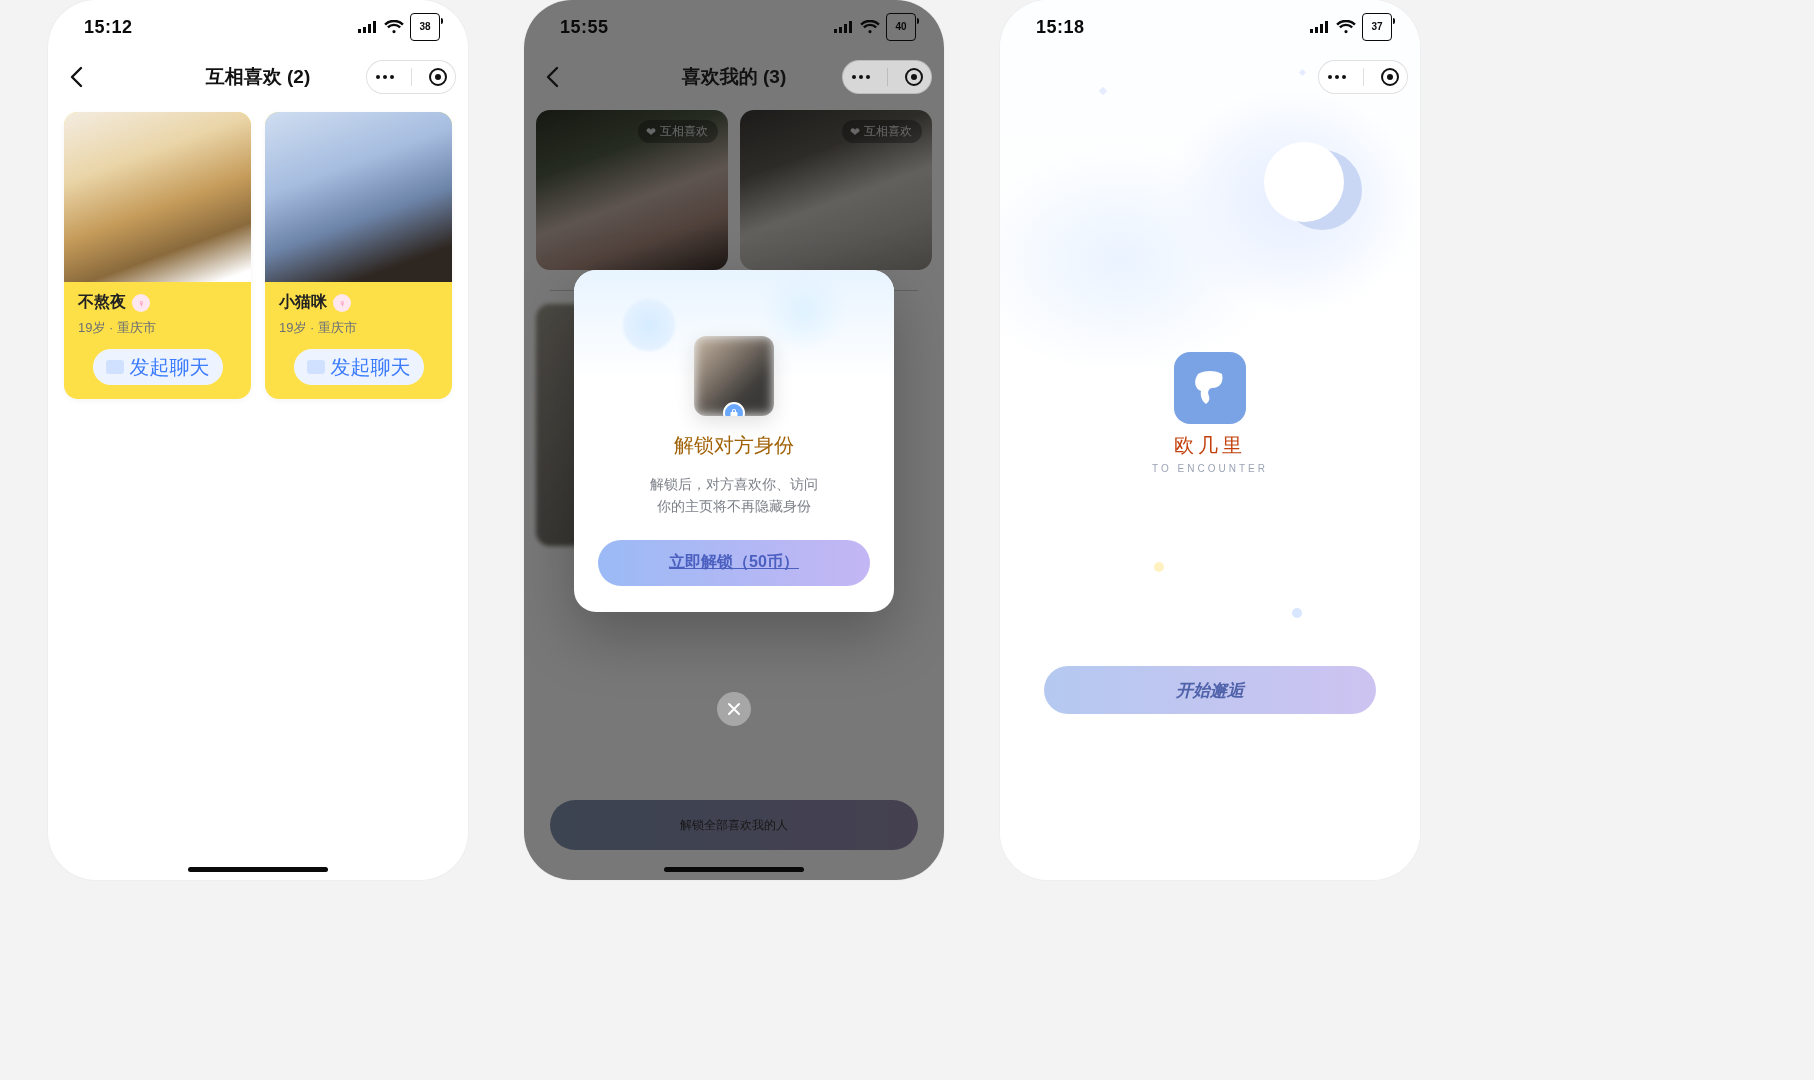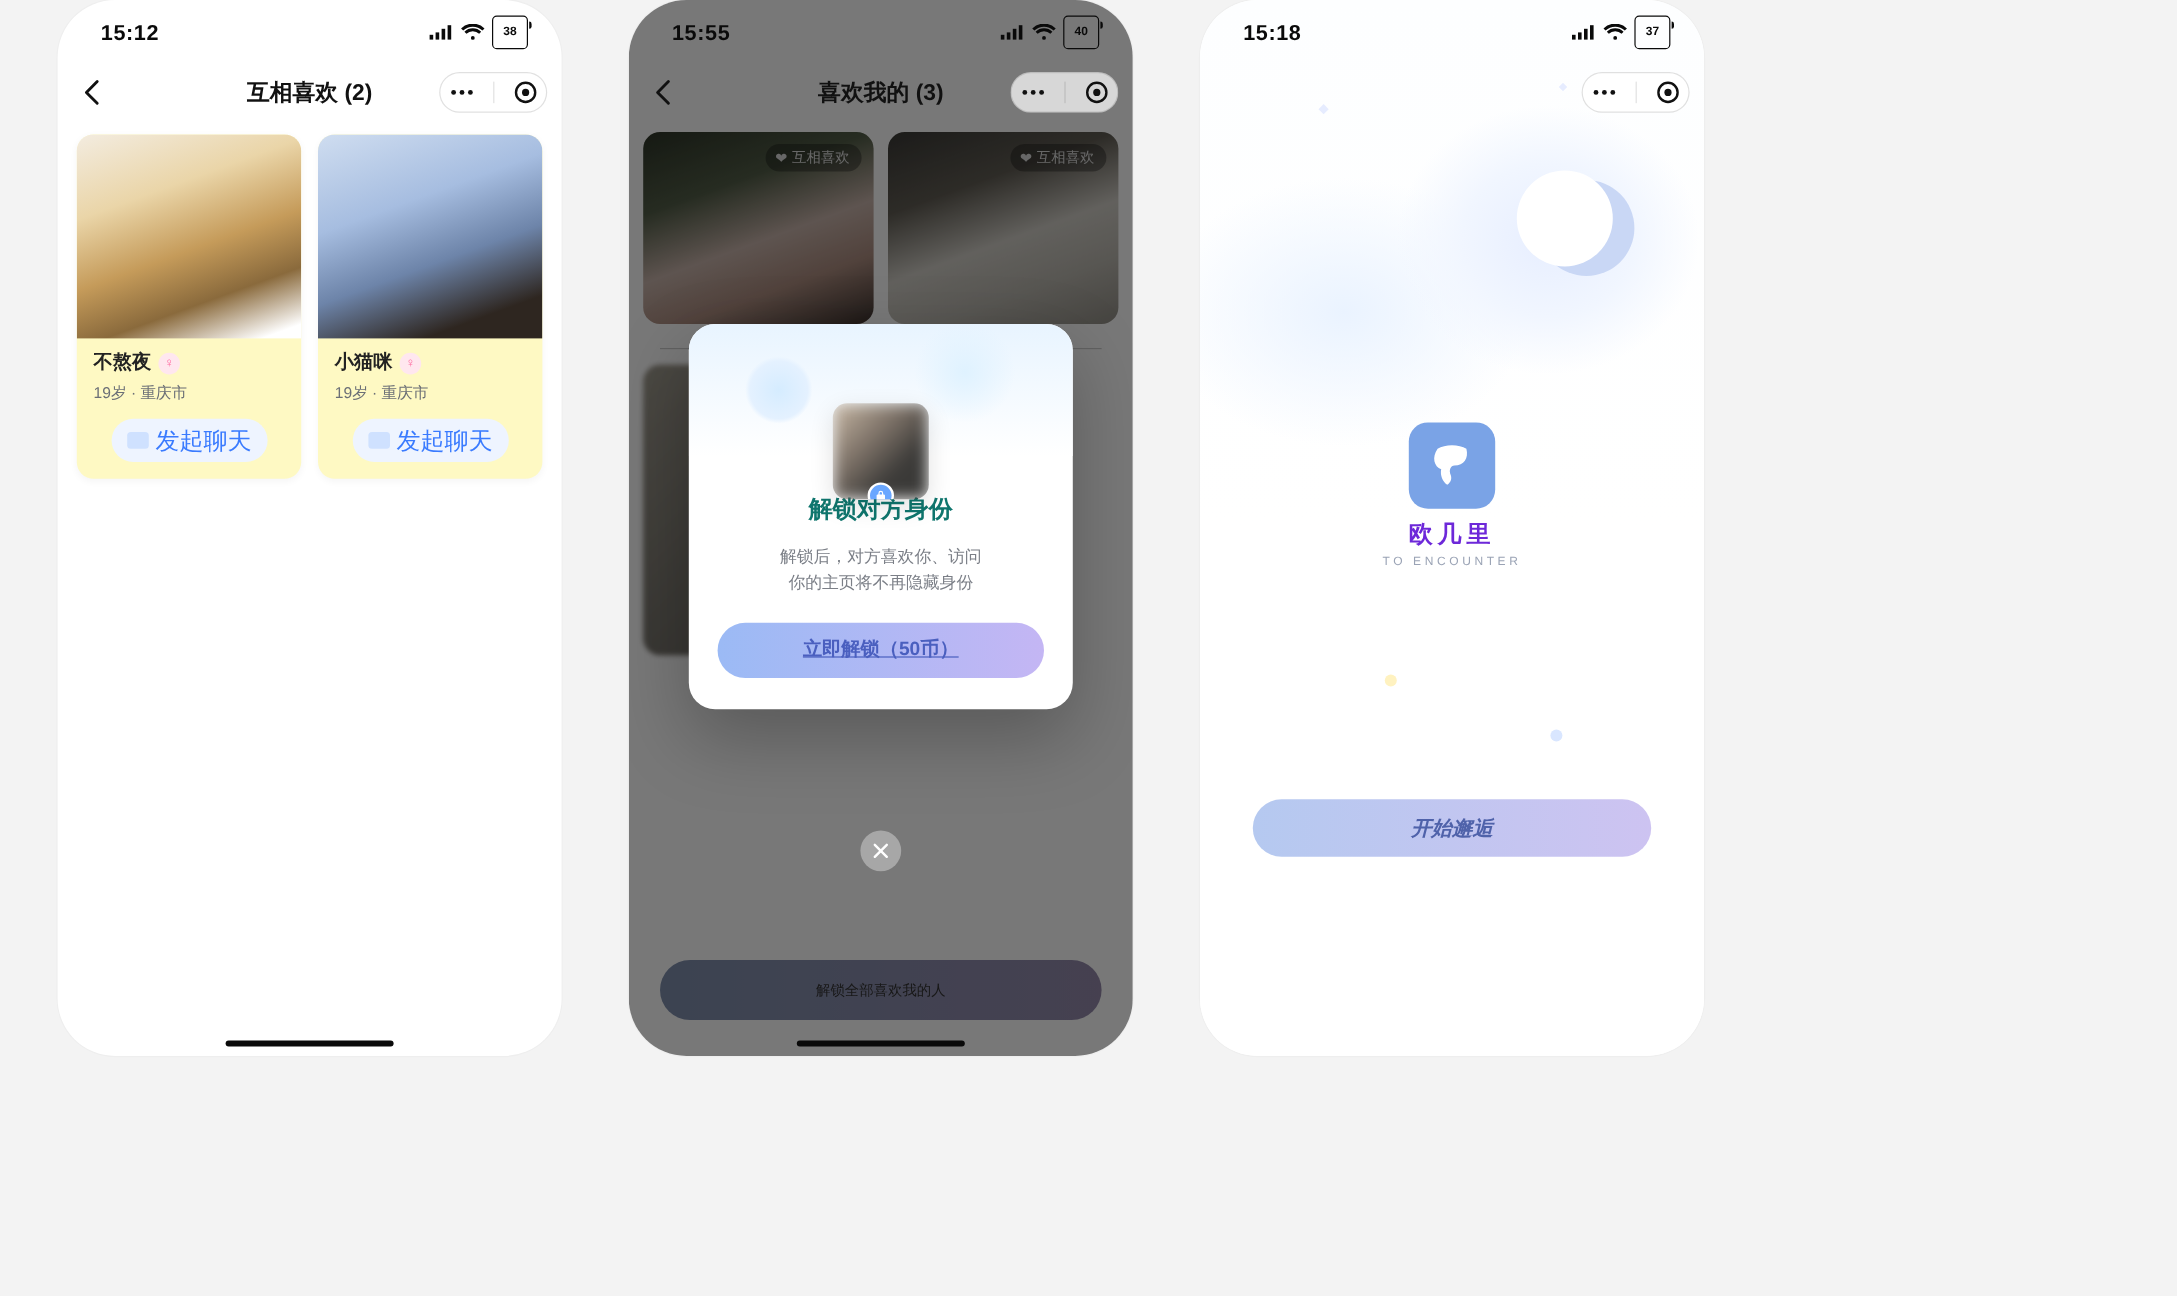--- a/index.html
+++ b/index.html
@@ -51,21 +51,21 @@
   }
   .mp-capsule .sep{width:1px;height:18px;background:rgba(0,0,0,.12);}
   .dots{display:flex;gap:3px;}
   .dots span{width:4px;height:4px;border-radius:50%;background:#111;}
   .ring{width:18px;height:18px;border:2px solid #111;border-radius:50%;position:relative;}
   .ring::after{content:"";position:absolute;inset:4px;border-radius:50%;background:#111;}
   
   .content { position:absolute; top:100px; left:0; right:0; bottom:0; }
   .grid { display:flex; gap:14px; padding: 12px 16px; }
   .card {
-    flex:1; background:#fef9c3; border-radius:14px; overflow:hidden;
+    flex:1; background:#fde047; border-radius:14px; overflow:hidden;
     box-shadow: 0 2px 6px rgba(0,0,0,.04);
   }
   .card .img { width:100%; height:170px; }
   .card .body { padding:10px 14px 14px; }
   .card .name-row{display:flex;align-items:center;gap:6px;margin-bottom:6px;}
   .card .name{font-size:16px;font-weight:600;color:#222;}
   .gender-f{
     width:18px;height:18px;border-radius:50%;background:#ffe7ef;display:flex;align-items:center;justify-content:center;
   }
   .gender-f::after{ content:"♀"; font-size:11px; color:#ff6aa0; font-weight:700;}
@@ -109,21 +109,21 @@
     position:absolute; top:66px; left:50%; transform:translateX(-50%);
     width:80px;height:80px;border-radius:12px;overflow:hidden;box-shadow:0 6px 20px rgba(0,0,0,.12);
   }
   .modal .ava .blurimg{width:100%;height:100%;filter:blur(6px);
     background:linear-gradient(135deg,#c9b9a6 0%, #7b7066 40%, #3b3a38 70%);}
   .modal .lockb{
     position:absolute; bottom:-8px; left:50%; transform:translateX(-50%);
     width:22px;height:22px;border-radius:50%;background:#6aa7ff;border:2px solid #fff;
     display:flex;align-items:center;justify-content:center;color:#fff;font-size:11px;
   }
-  .modal .mt{ text-align:center; font-size:20px;font-weight:700;color:#0f766e; margin-top:31px;}
+  .modal .mt{ text-align:center; font-size:20px;font-weight:400;color:#a16207; margin-top:52px;}
   .modal .md{ text-align:center; font-size:14px;color:#7b7f87; margin:14px 30px 0; line-height:1.6;}
   .modal .btns{ padding:22px 24px 26px; display:flex; flex-direction:column; gap:14px;}
   .pill-btn{ height:46px; border-radius:24px; display:flex;align-items:center;justify-content:center;font-size:16px;}
   .pill-primary{ background:linear-gradient(90deg,#9bbaf5,#c4b6f4); color:#4a5fbf; font-weight:600;text-decoration:underline;}
   .pill-outline{ border:1px solid #9bbaf5; color:#6193f0;}
   .close-x{
     position:absolute; left:50%; top:692px; transform:translateX(-50%); z-index:60;
     width:34px;height:34px;border-radius:50%;background:rgba(255,255,255,.35);
     display:flex;align-items:center;justify-content:center;color:#fff;font-size:18px;
   }
@@ -153,21 +153,21 @@
   .dotp{position:absolute;width:10px;height:10px;border-radius:50%;}
   .dotp.a{left:154px;top:562px;background:#fff2c0;}
   .dotp.b{left:292px;top:608px;background:#d9e6ff;}
   .appicon{
     position:absolute;top:352px;left:50%;transform:translateX(-50%);
     width:72px;height:72px;border-radius:16px;background:#7aa3e6;
     display:flex;align-items:center;justify-content:center;overflow:hidden;
   }
   .scarf{width:44px;height:44px;}
   .appname{position:absolute;top:432px;left:50%;transform:translateX(-50%);width:100%;text-align:center;}
-  .appname .cn{font-size:20px;font-weight:700;color:#6d28d9;letter-spacing:4px;}
+  .appname .cn{font-size:20px;font-weight:400;color:#c2410c;letter-spacing:4px;}
   .appname .en{font-size:10px;letter-spacing:3px;color:#9aa3b5;margin-top:4px;text-transform:uppercase;}
   .start-btn{
     position:absolute;bottom:166px;left:44px;right:44px;height:48px;border-radius:24px;
     background:linear-gradient(90deg,#b5c9f0,#cdc3f1);color:#4f62aa;font-size:17px;font-weight:600;
     display:flex;align-items:center;justify-content:center;font-style:italic;
   }
   .home-indicator{
     position:absolute;bottom:8px;left:50%;transform:translateX(-50%);
     width:140px;height:5px;border-radius:3px;background:#0a0a0a;
   }

